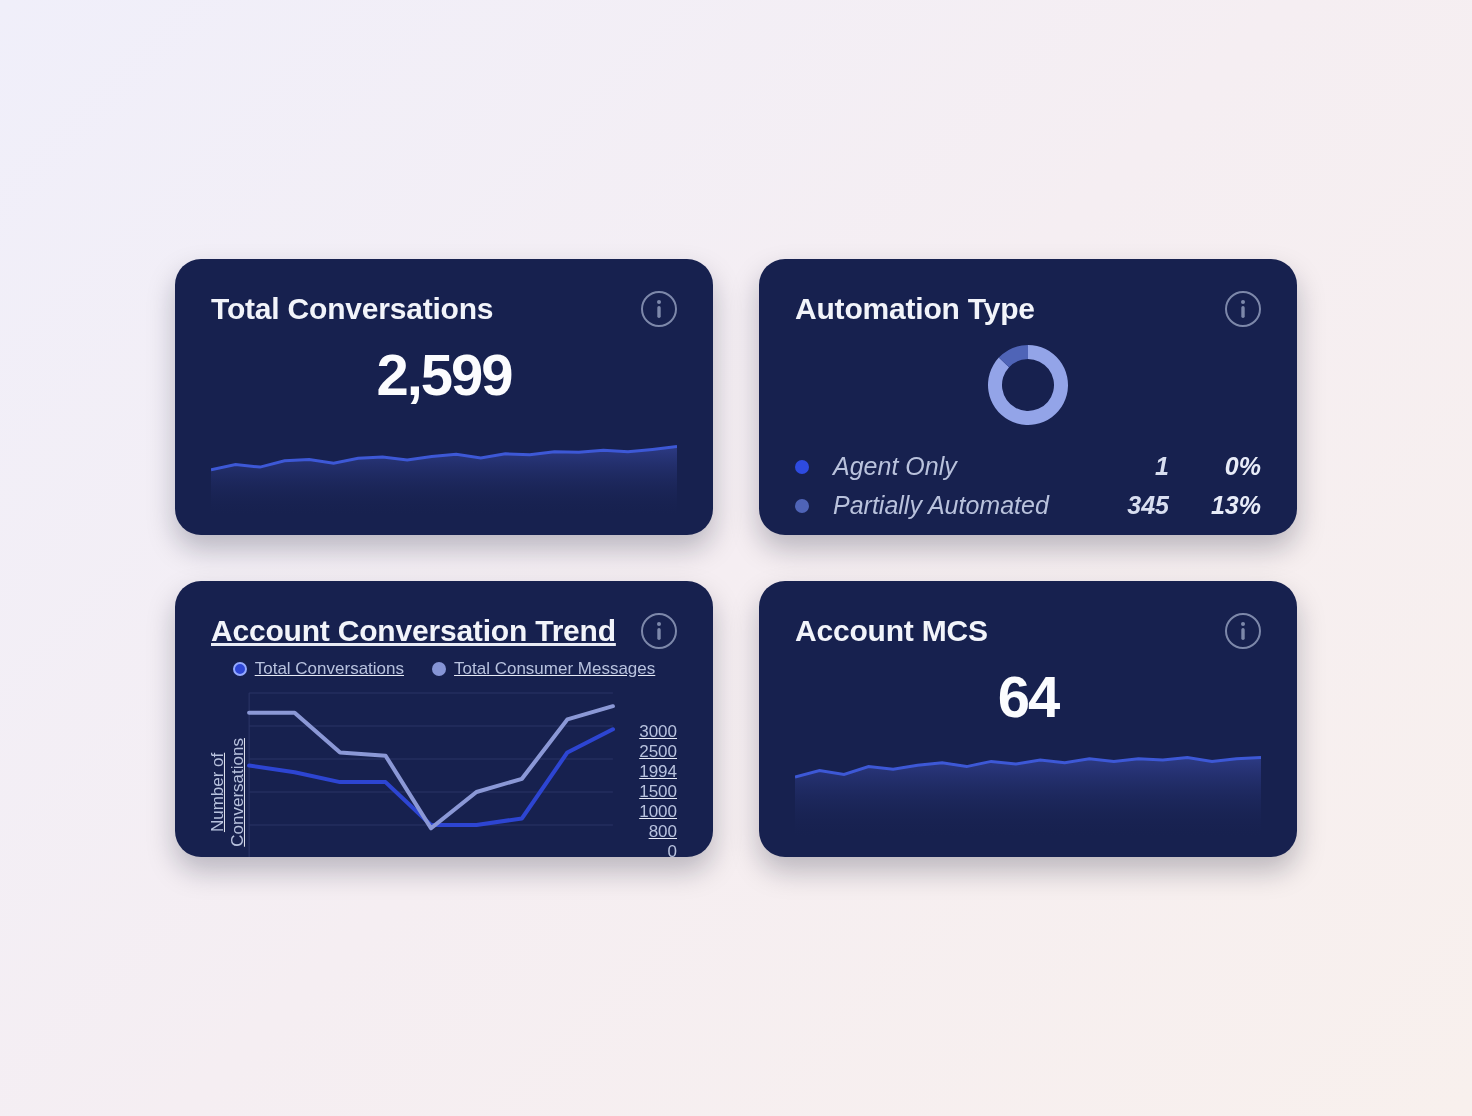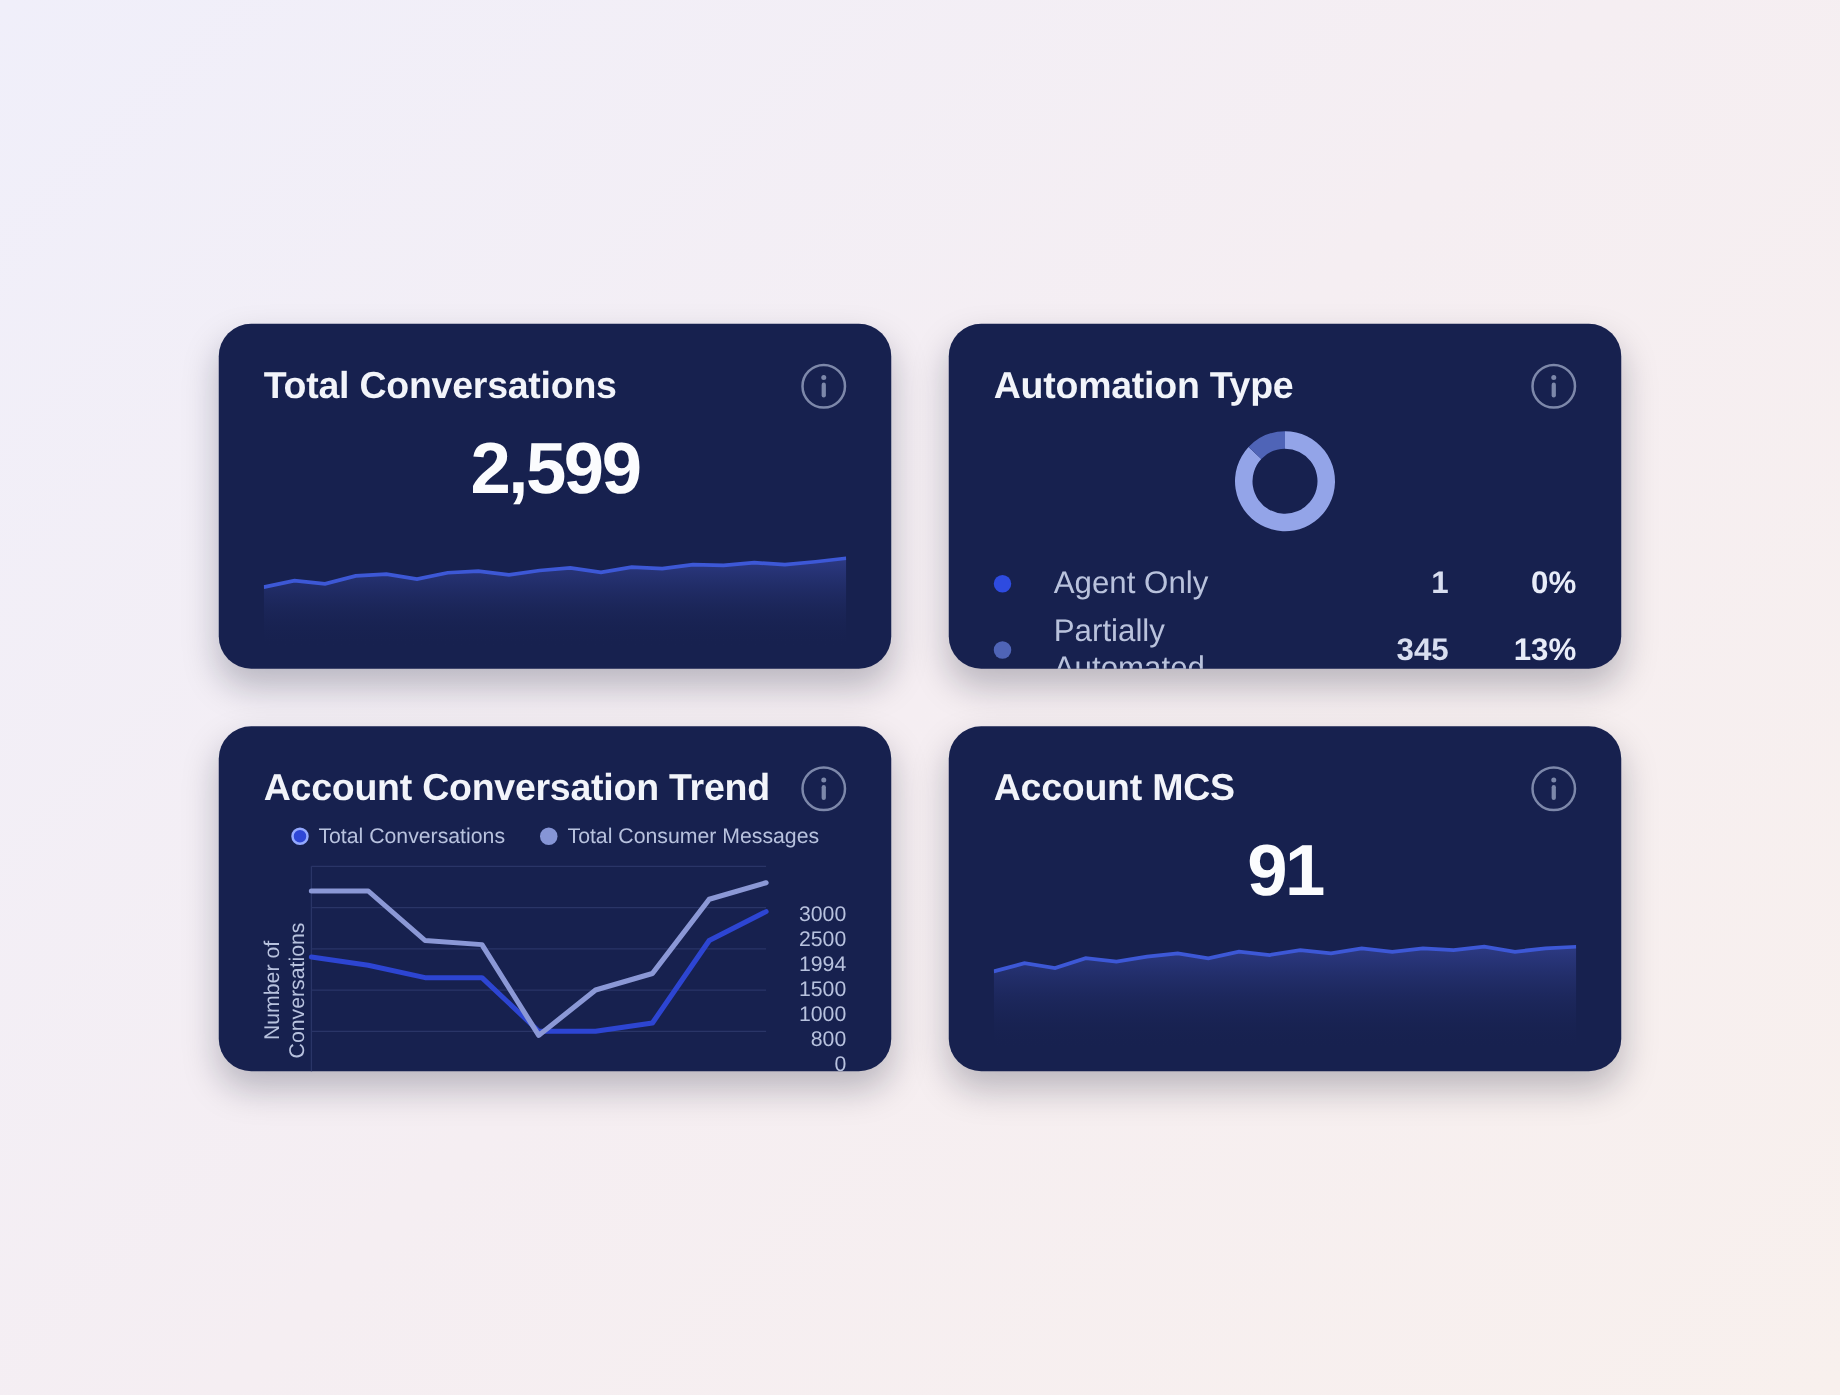--- a/index.html
+++ b/index.html
@@ -38,27 +38,27 @@
   .big-number {
     font-size: 58px; font-weight: 700; letter-spacing: -2px; color: #fbfcfe;
     text-align: center; margin-top: 14px; margin-bottom: 8px;
   }
   .card.h-370 { height: 276px; }
   .spark-wrap { position: absolute; left: 36px; right: 36px; bottom: 18px; height: 110px; }
 
   
   .donut-wrap { display:flex; justify-content:center; margin: 6px 0 14px 0; }
   .legend-rows { margin-top: 8px; font-size: 25px; }
-  .legend-row { display: grid; grid-template-columns: 20px 1fr auto auto; align-items: center; column-gap: 28px; padding: 5px 0; color: #b9c2dc; }
+  .legend-row { display: grid; grid-template-columns: 20px 1fr auto auto; align-items: center; column-gap: 18px; padding: 5px 0; color: #b9c2dc; font-style: italic; }
   .legend-dot { width: 14px; height: 14px; border-radius: 50%; display:inline-block; }
   .legend-count { min-width: 80px; text-align: right; font-weight: 600; color: #d8def0; }
   .legend-pct { min-width: 74px; text-align: right; font-weight: 700; color: #e8ecf8; }
 
   
-  .trend-card { padding-bottom: 28px; }
+  .trend-card { padding-bottom: 28px; text-decoration: underline; }
   .trend-legend { display:flex; gap: 28px; justify-content:center; margin: 10px 0 8px 0; font-size: 17px; color:#b8c2de;}
   .trend-legend .item { display:flex; align-items:center; gap:8px;}
   .trend-legend .dotb { width:14px; height:14px; border-radius:50%; background:#2f47d6; border:2px solid #94a9ff; }
   .trend-legend .dotc { width:14px; height:14px; border-radius:50%; background:#8695d6; }
   .chart-row { display:flex; align-items:stretch; }
   .y-label-wrap { width: 34px; display:flex; align-items:center; justify-content:center; }
   .y-label { transform: rotate(-90deg); white-space: nowrap; font-size: 17px; color:#b8c2de; text-align:center; line-height:1.2; }
   .trend-svg { flex: 1; }
   .y-ticks { width: 60px; display:flex; flex-direction:column; justify-content:center; align-items:flex-end; font-size: 17px; color:#b8c2de; padding: 2px 0 2px 6px; }
 </style>
@@ -176,21 +176,21 @@
   <div class="card h-370">
     <div class="card-header">
       <div class="card-title">Account MCS</div>
       <div class="info-icon">
         <svg viewBox="0 0 8 20">
             <circle cx="4" cy="3" r="2" fill="currentColor"></circle>
             <rect x="2.3" y="7" width="3.4" height="12" rx="1.7" fill="currentColor"></rect>
           </svg>
       </div>
     </div>
-    <div class="big-number">91</div>
+    <div class="big-number">64</div>
     <div class="spark-wrap" style="height:150px;">
       <svg id="spark-mcs" width="100%" height="150" viewBox="0 0 480 150" preserveAspectRatio="none">
           <defs>
             <linearGradient id="g_spark-mcs" x1="0" y1="0" x2="0" y2="1">
               <stop offset="0%" stop-color="#2f3d8a" stop-opacity="0.9"></stop>
               <stop offset="100%" stop-color="#17214f" stop-opacity="0"></stop>
             </linearGradient>
           </defs>
           <path d="M0.0 88.1 L25.3 81.6 L50.5 85.5 L75.8 77.6 L101.1 80.2 L126.3 76.3 L151.6 73.7 L176.8 77.6 L202.1 72.4 L227.4 75.0 L252.6 71.1 L277.9 73.7 L303.2 69.7 L328.4 72.4 L353.7 69.7 L378.9 71.1 L404.2 68.4 L429.5 72.4 L454.7 69.7 L480.0 68.4 L 480 150 L 0 150 Z" fill="url(#g_spark-mcs)"></path>
           <path d="M0.0 88.1 L25.3 81.6 L50.5 85.5 L75.8 77.6 L101.1 80.2 L126.3 76.3 L151.6 73.7 L176.8 77.6 L202.1 72.4 L227.4 75.0 L252.6 71.1 L277.9 73.7 L303.2 69.7 L328.4 72.4 L353.7 69.7 L378.9 71.1 L404.2 68.4 L429.5 72.4 L454.7 69.7 L480.0 68.4 " fill="none" stroke="#3d58d6" stroke-width="3"></path>

